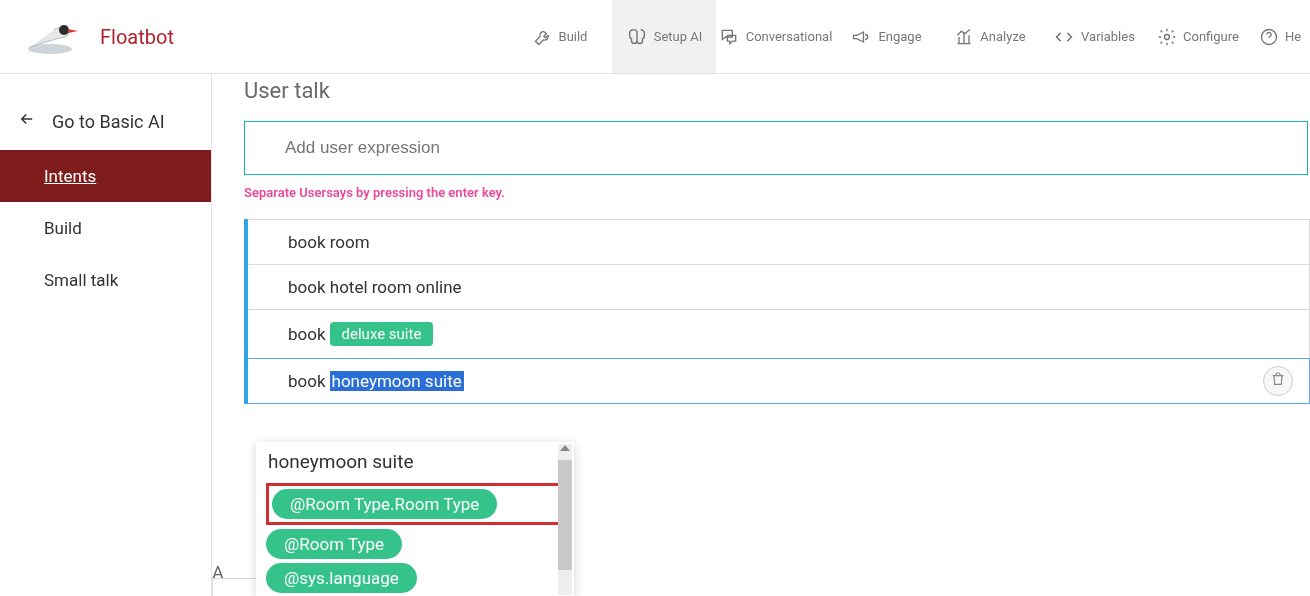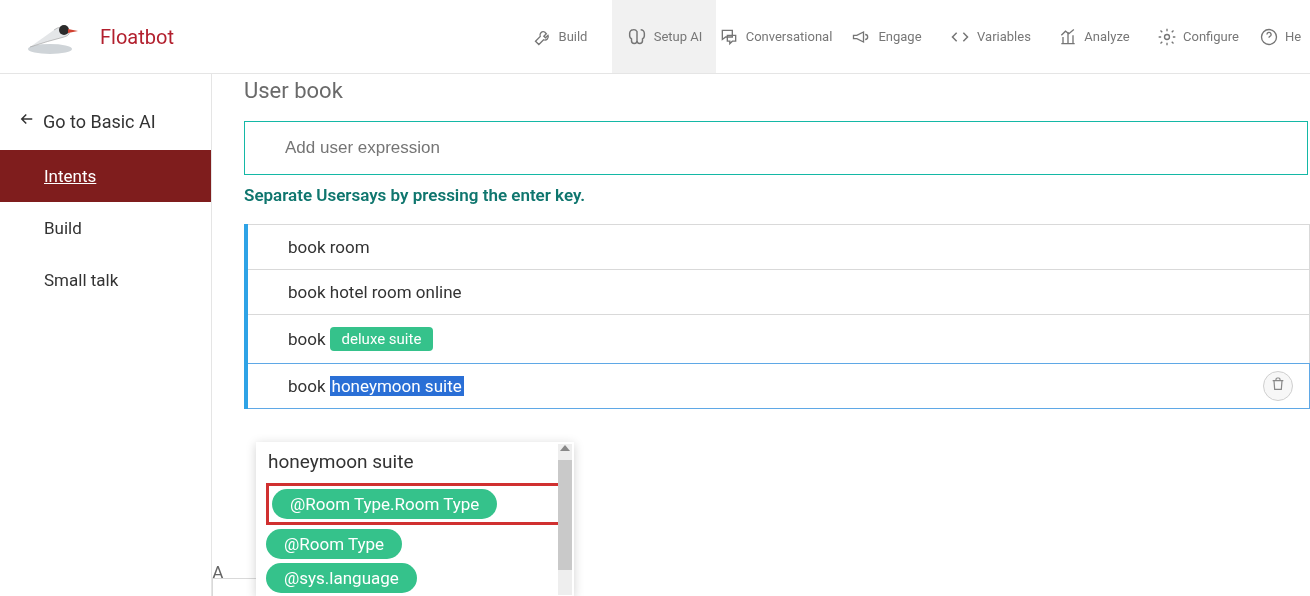--- a/index.html
+++ b/index.html
@@ -63,21 +63,21 @@
     height: calc(596px - 74px);
   }
   .sidebar {
     width: 212px;
     border-right: 1px solid #e5e5e5;
     padding-top: 30px;
   }
   .back-link {
     display: flex;
     align-items: center;
-    gap: 7px;
+    gap: 16px;
     padding: 6px 18px 18px 18px;
     font-size: 18px;
     color: #333;
     cursor: pointer;
   }
   .side-item {
     padding: 16px 30px 16px 44px;
     font-size: 17px;
     color: #333;
     cursor: pointer;
@@ -101,23 +101,23 @@
   }
   .expr-input {
     width: calc(100% - 2px);
     border: 1px solid #14b8a6;
     padding: 16px 40px;
     font-size: 17px;
     color: #888;
     background: #fff;
   }
   .hint {
-    font-size: 17px;
+    font-size: 13px;
     font-weight: 600;
-    color: #0f766e;
+    color: #ec4899;
     margin: 10px 16px 20px 0;
   }
 
   .usersays-list {
     border-left: 4px solid #2ea3e6;
   }
   .usersay-row {
     border: 1px solid #d9d9d9;
     border-left: none;
     margin-top: -1px;
@@ -282,34 +282,34 @@
       <span class="nav-icon">
         <svg width="22" height="20" viewBox="0 0 24 24" stroke-width="1.6">
             <path d="M3 10v4h4l8 4V6l-8 4H3z"></path>
             <path d="M17 9a3 3 0 0 1 0 6"></path>
           </svg>
       </span>
       <span>Engage</span>
     </div>
     <div class="nav-item">
       <span class="nav-icon">
-        <svg width="22" height="20" viewBox="0 0 24 24" stroke-width="1.8">
-            <path d="M8 7l-5 5 5 5M16 7l5 5-5 5"></path>
-          </svg>
-      </span>
-      <span>Variables</span>
-    </div>
-    <div class="nav-item">
-      <span class="nav-icon">
         <svg width="20" height="20" viewBox="0 0 24 24" stroke-width="1.6">
             <path d="M4 20h16M6 20V12M12 20V6M18 20V10"></path>
             <path d="M4 10l5-5 4 3 6-5"></path>
           </svg>
       </span>
       <span>Analyze</span>
+    </div>
+    <div class="nav-item">
+      <span class="nav-icon">
+        <svg width="22" height="20" viewBox="0 0 24 24" stroke-width="1.8">
+            <path d="M8 7l-5 5 5 5M16 7l5 5-5 5"></path>
+          </svg>
+      </span>
+      <span>Variables</span>
     </div>
     <div class="nav-item">
       <span class="nav-icon">
         <svg width="20" height="20" viewBox="0 0 24 24" stroke-width="1.6">
             <circle cx="12" cy="12" r="3"></circle>
             <path d="M12 2v3M12 19v3M4.2 4.2l2.1 2.1M17.7 17.7l2.1 2.1M2 12h3M19 12h3M4.2 19.8l2.1-2.1M17.7 6.3l2.1-2.1"></path>
           </svg>
       </span>
       <span>Configure</span>
     </div>
@@ -340,21 +340,21 @@
     </div>
     <div class="side-item">
       <span>Build</span>
     </div>
     <div class="side-item">
       <span>Small talk</span>
     </div>
   </div>
 
   <div class="main">
-    <div class="section-title">User book</div>
+    <div class="section-title">User talk</div>
 
     <input type="text" class="expr-input" placeholder="Add user expression" style="">
 
     <div class="hint">Separate Usersays by pressing the enter key.</div>
 
     <div class="usersays-list">
       <div class="usersay-row">
         <span>book room</span>
       </div>
       <div class="usersay-row">

